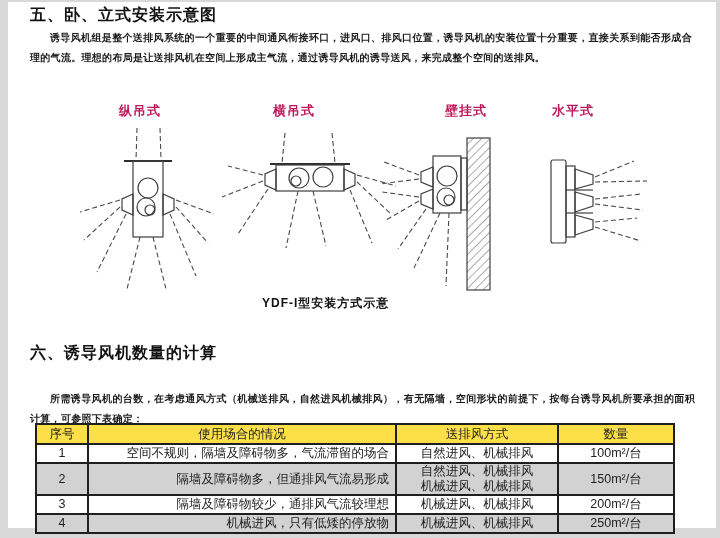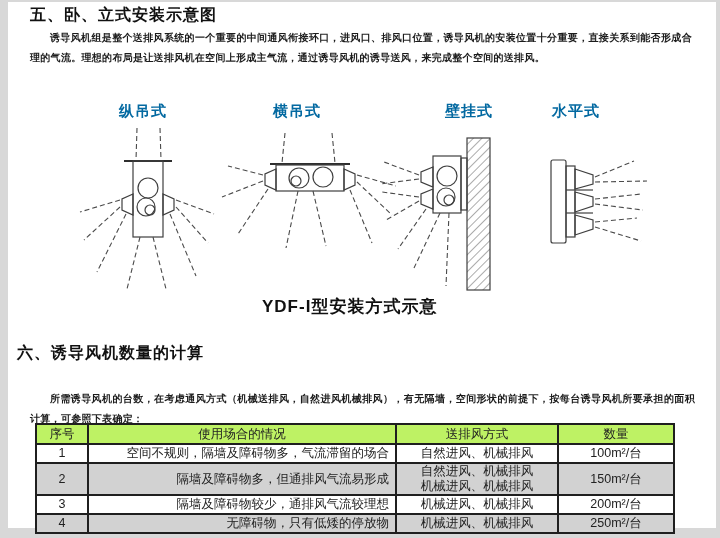--- a/index.html
+++ b/index.html
@@ -11,36 +11,36 @@
   }
   .edge{position:absolute;background:#d8d8d8;}
   .edge.left{left:0;top:0;width:8px;height:538px;}
   .edge.top{left:0;top:0;width:720px;height:2px;}
   .edge.right{right:0;top:0;width:4px;height:538px;}
   .edge.bottom{left:0;top:528px;width:720px;height:10px;}
   .abs{position:absolute;}
   .h1{font-size:16px;font-weight:bold;letter-spacing:1px;color:#111;}
   .para{font-size:10px;line-height:19.5px;font-weight:bold;color:#1c1c1c;
         text-align:justify;text-indent:2em;letter-spacing:0.3px;}
-  .dlabel{font-size:15px;font-weight:bold;letter-spacing:1px;color:#0369a1;}
-  .caption{font-size:17px;font-weight:bold;letter-spacing:1px;color:#111;}
+  .dlabel{font-size:13px;font-weight:bold;letter-spacing:1px;color:#be185d;}
+  .caption{font-size:12px;font-weight:bold;letter-spacing:1px;color:#111;}
   svg{position:absolute;left:0;top:0;}
   .fig-stroke{stroke:#3f3f3f;fill:none;stroke-width:1.2;}
   .fig-thick{stroke:#2e2e2e;fill:none;stroke-width:2;}
   .ray{stroke:#4a4a4a;fill:none;stroke-width:1.1;stroke-dasharray:5 3;}
   table.calc{
     position:absolute;left:35px;top:423px;width:638px;
     border-collapse:collapse;table-layout:fixed;
     font-size:12.5px;color:#222;
   }
   table.calc th,table.calc td{
     border:2px solid #1f1f1f;padding:0 6px;line-height:15px;
     font-weight:normal;overflow:hidden;
   }
-  table.calc th{background:#bef264;height:18px;text-align:center;}
+  table.calc th{background:#fde047;height:18px;text-align:center;}
   table.calc td{height:17px;}
   table.calc td.center{text-align:center;}
   table.calc td.left{text-align:right;}
   table.calc tr.shade td{background:#d2d2d2;}
   table.calc td.multiline{white-space:pre-line;line-height:15px;}
   col.c-no{width:52px;} col.c-sit{width:308px;} col.c-vent{width:162px;} col.c-qty{width:116px;}
 </style>
 </head>
 <body>
 
@@ -134,21 +134,21 @@
     <line class="ray" x1="595" y1="182" x2="647" y2="181"></line>
     <line class="ray" x1="595" y1="199" x2="641" y2="194"></line>
     <line class="ray" x1="595" y1="204" x2="643" y2="210"></line>
     <line class="ray" x1="595" y1="222" x2="637" y2="218"></line>
     <line class="ray" x1="595" y1="227" x2="641" y2="241"></line>
   </g>
 </svg>
 
 <div class="abs caption" style="left:262px;top:295px;">YDF-I型安装方式示意</div>
 
-<div class="abs h1" style="left:17px;top:343px;">六、诱导风机数量的计算</div>
+<div class="abs h1" style="left:30px;top:343px;">六、诱导风机数量的计算</div>
 <div class="abs para" style="left:30px;top:389px;width:665px;">所需诱导风机的台数，在考虑通风方式（机械送排风，自然进风机械排风），有无隔墙，空间形状的前提下，按每台诱导风机所要承担的面积计算，可参照下表确定：</div>
 
 <table class="calc">
   <colgroup>
       <col class="c-no">
       <col class="c-sit">
       <col class="c-vent">
       <col class="c-qty">
     </colgroup>
   <thead>
@@ -174,18 +174,18 @@
         <td class="center">150m²/台</td>
       </tr>
       <tr>
         <td class="center">3</td>
         <td class="left">隔墙及障碍物较少，通排风气流较理想</td>
         <td class="center multiline">机械进风、机械排风</td>
         <td class="center">200m²/台</td>
       </tr>
       <tr class="shade">
         <td class="center">4</td>
-        <td class="left">无障碍物，只有低矮的停放物</td>
+        <td class="left">机械进风，只有低矮的停放物</td>
         <td class="center multiline">机械进风、机械排风</td>
         <td class="center">250m²/台</td>
       </tr>
     </tbody>
 </table>
 
 </body></html>

